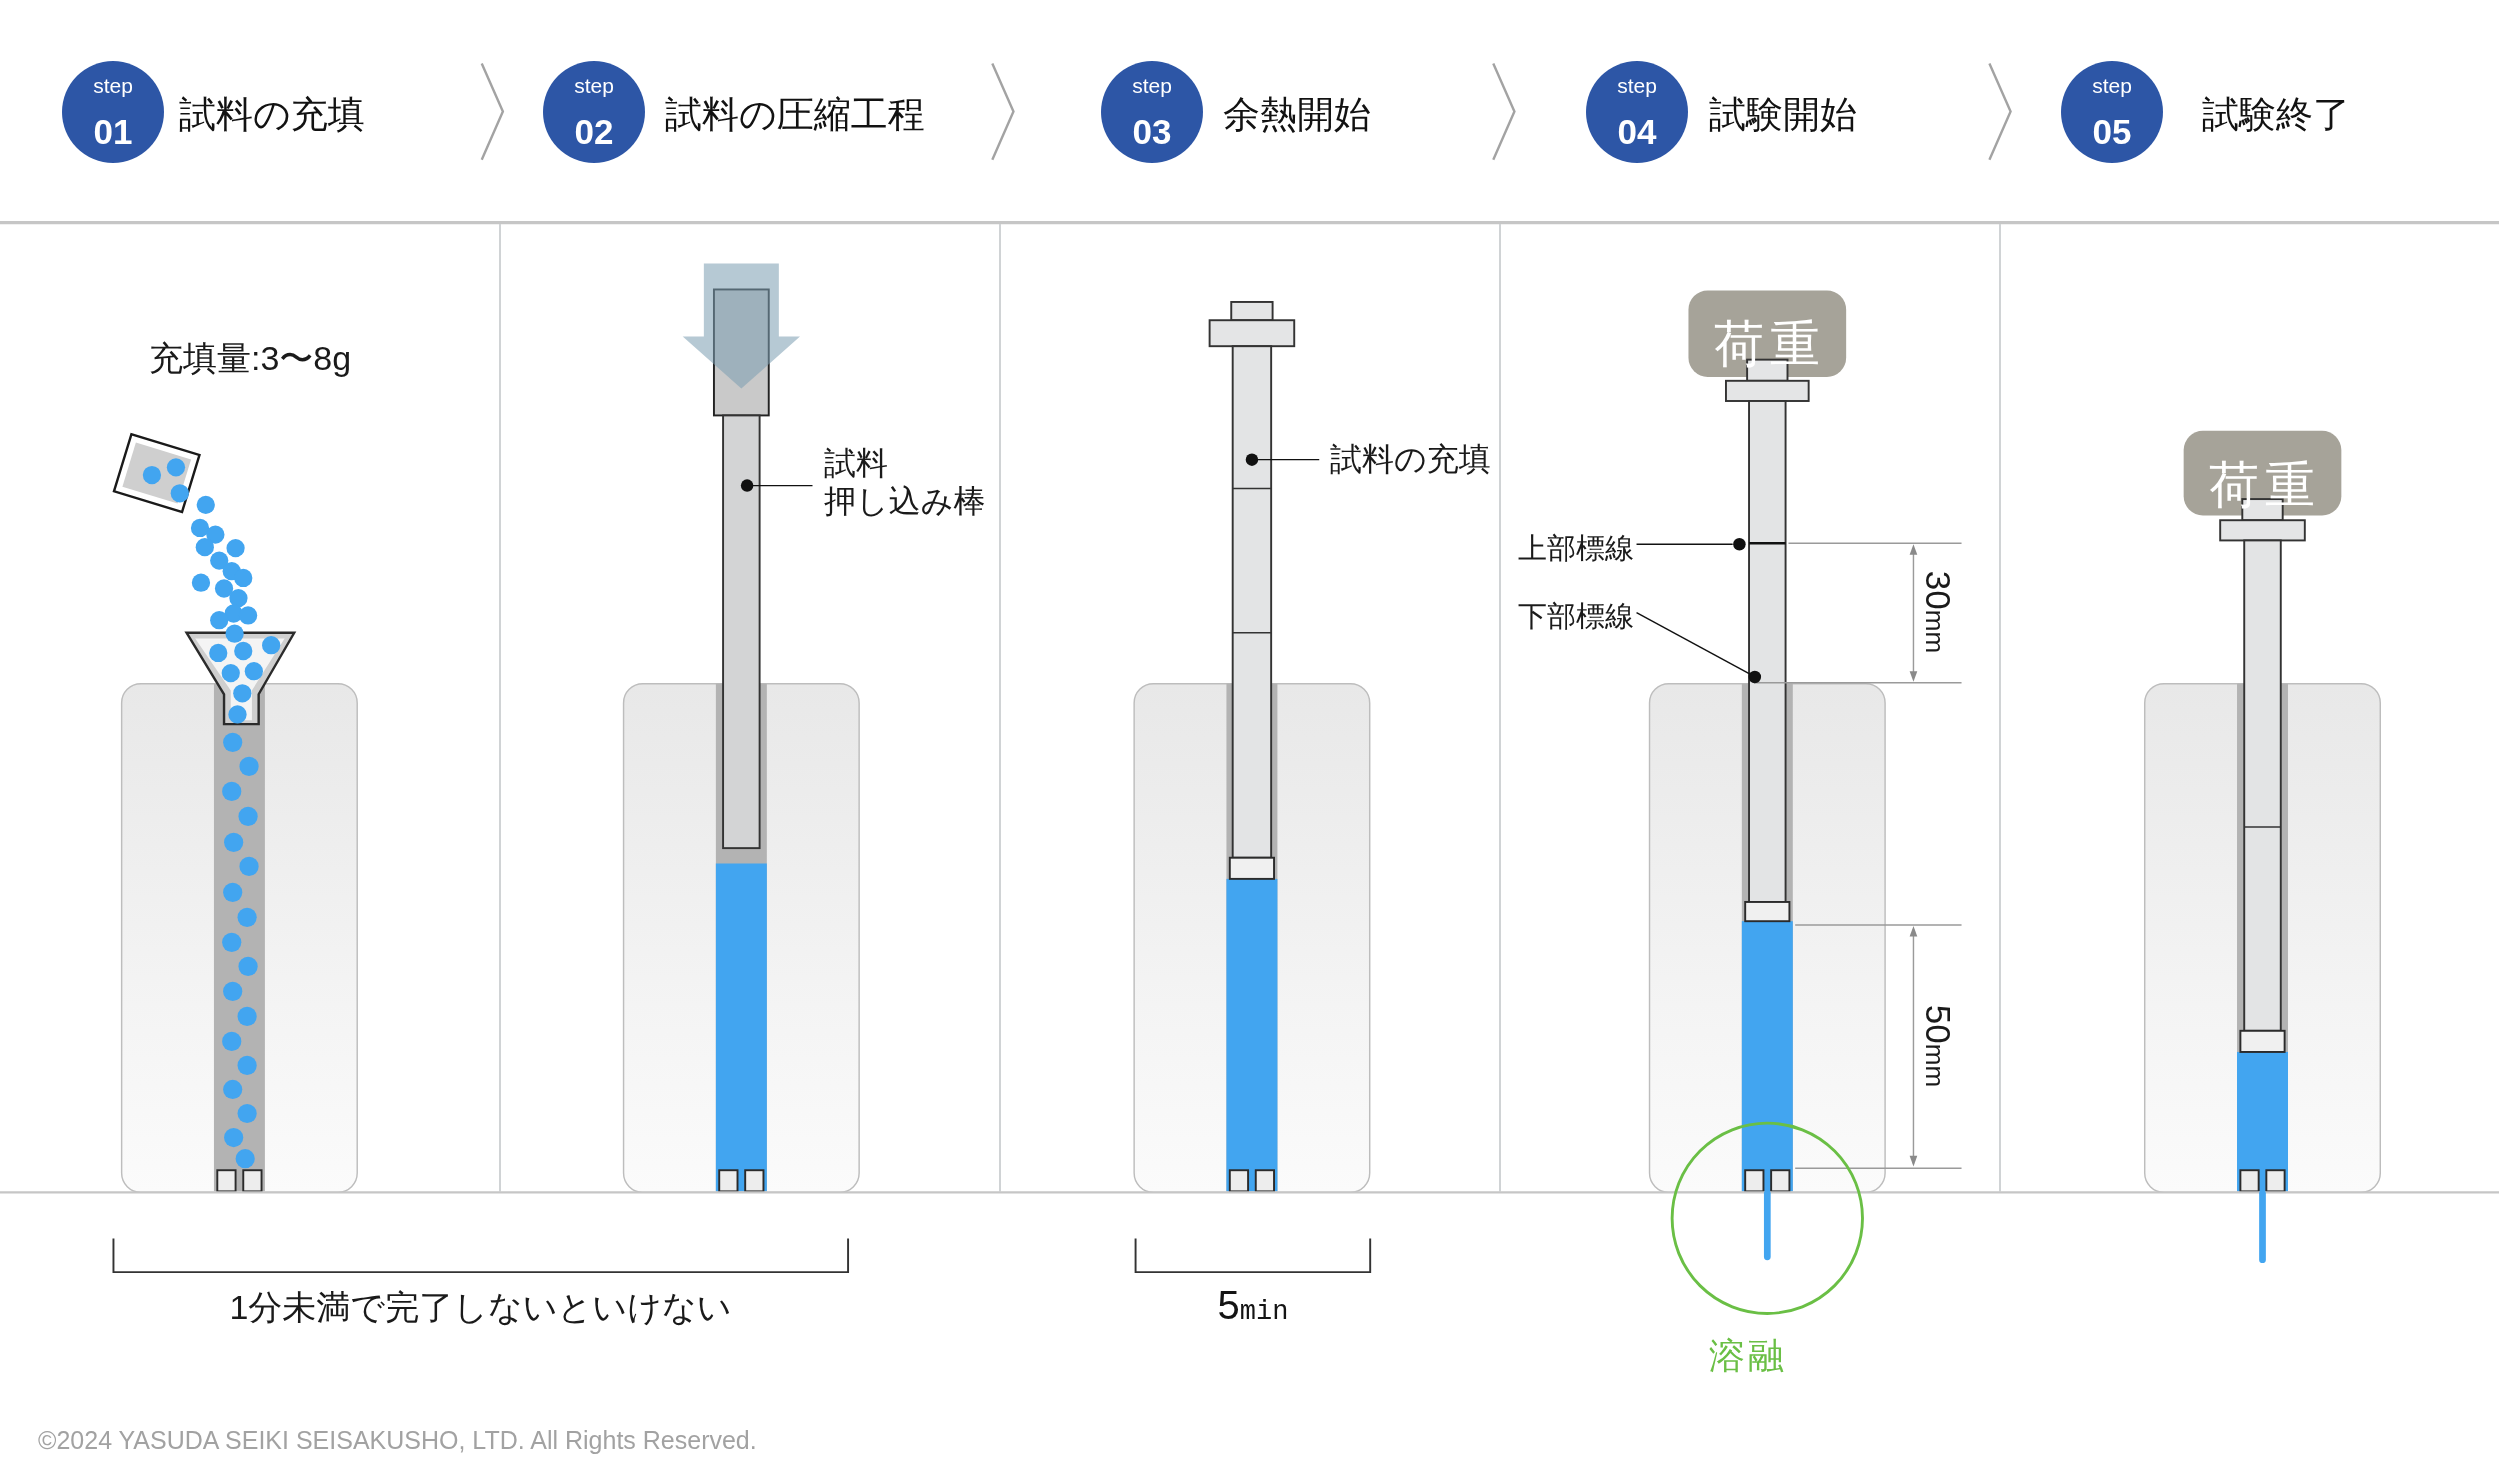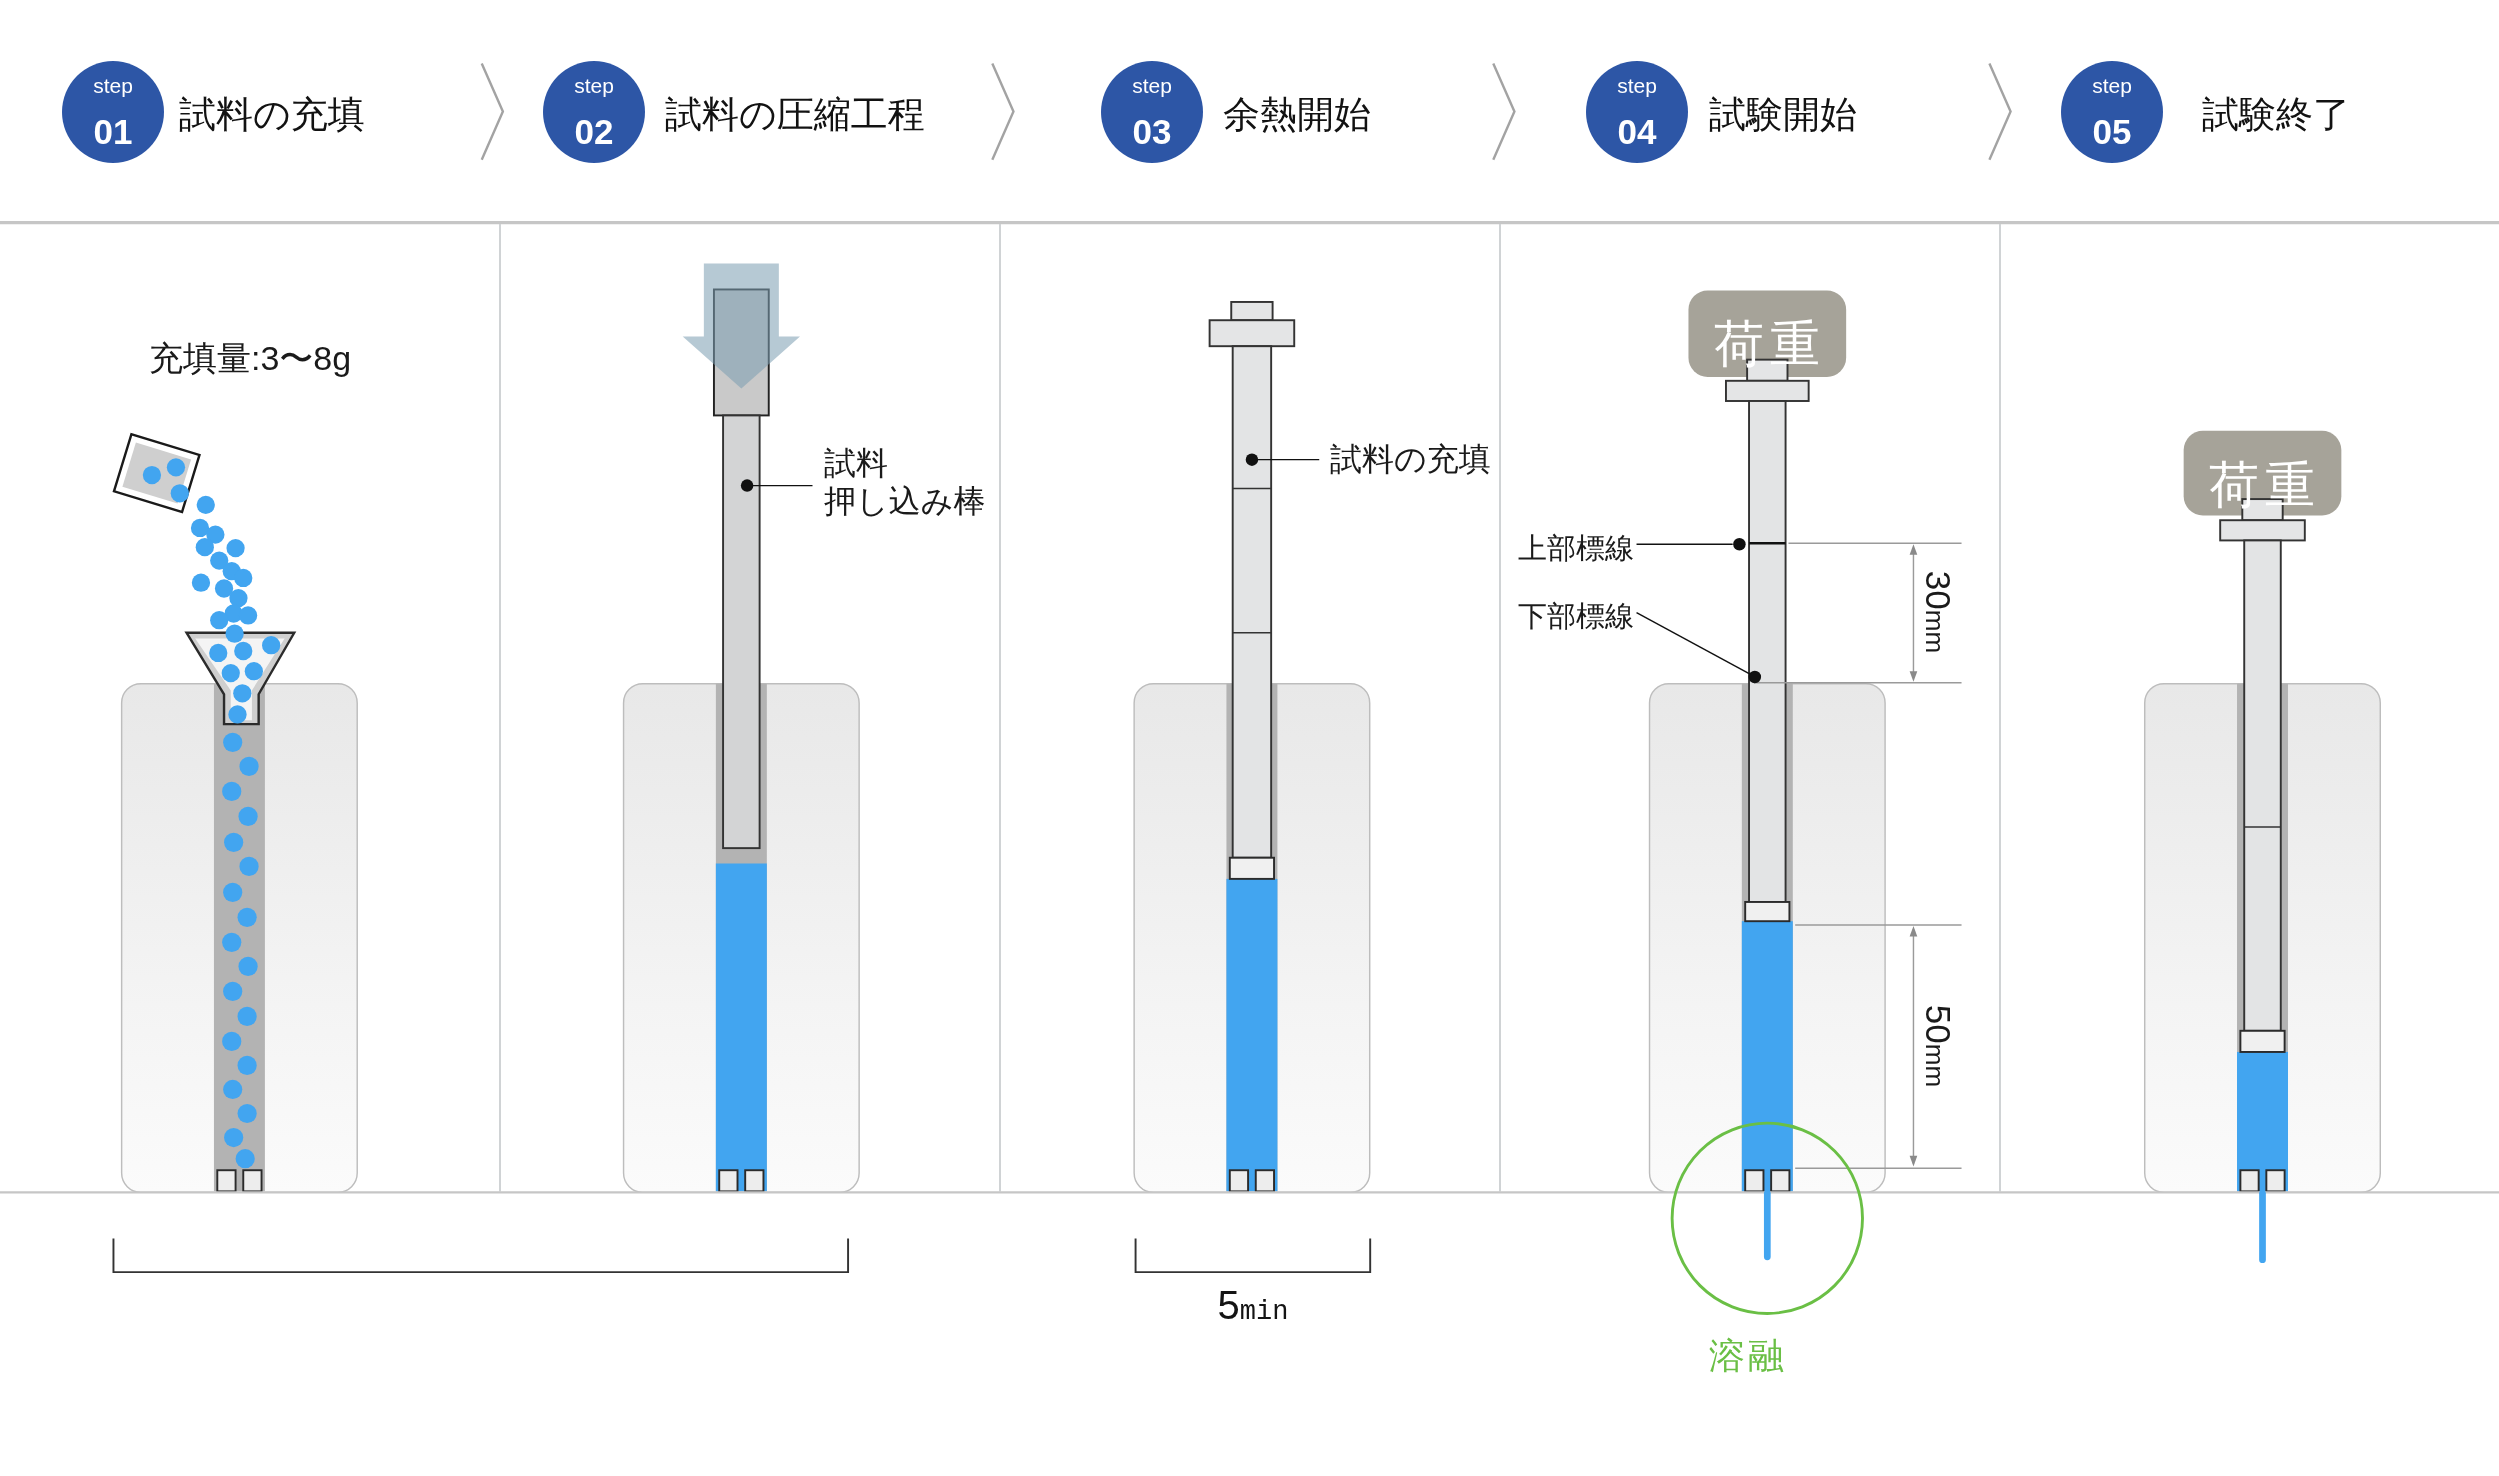--- a/index.html
+++ b/index.html
@@ -289,16 +289,18 @@
     <span class="dim-num">30</span>
       <span class="dim-unit">mm</span>
   </div>
   <div class="dim-rot" style="left:1871px;top:1027px;">
     <span class="dim-num">50</span>
       <span class="dim-unit">mm</span>
   </div>
 
   <div class="melt-label" style="left:1709px;top:1332px;">溶融</div>
 
-
+  <div class="txt bracket-text" style="left:192px;top:1285px;width:577px;">1分未満で完了しないといけない</div>
+
+  <div class="footer">©2024 YASUDA SEIKI SEISAKUSHO, LTD. All Rights Reserved.</div>
 
 </div>
 
 
 </body></html>

